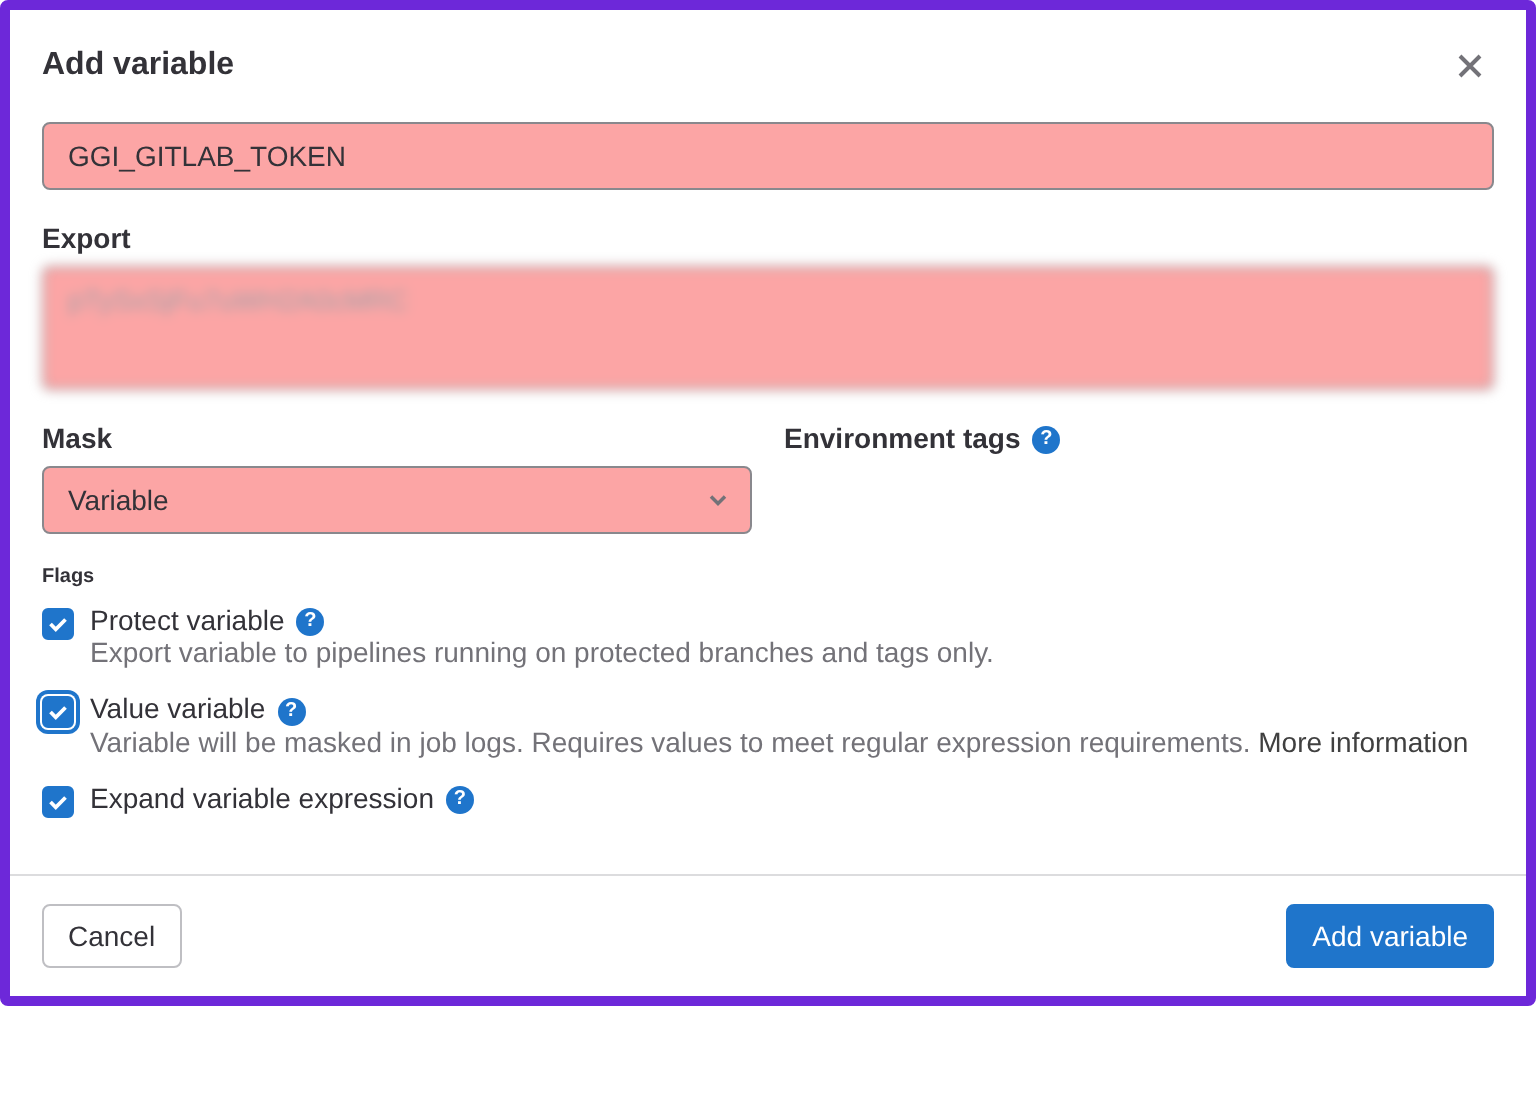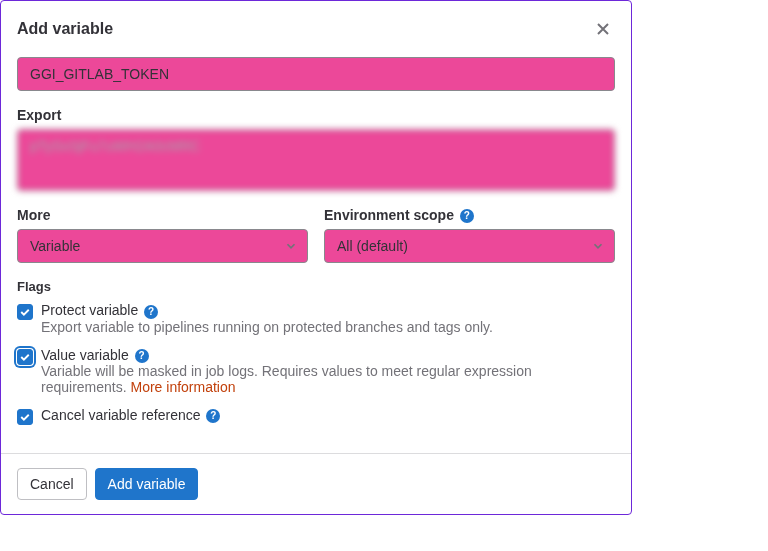--- a/index.html
+++ b/index.html
@@ -3,22 +3,22 @@
 <meta charset="utf-8">
 <style>
 * { box-sizing: border-box; margin: 0; padding: 0; }
 body {
   font-family: -apple-system, BlinkMacSystemFont, "Segoe UI", Helvetica, Arial, sans-serif;
   font-size: 14px;
   color: #333238;
   background: #fff;
 }
 .modal {
-  width: 632px;
-  border: 1px solid #6d28d9;
+  width: 768px;
+  border: 5px solid #6d28d9;
   border-radius: 4px;
   background: #fff;
 }
 .modal-body {
   padding: 16px;
 }
 .header {
   display: flex;
   align-items: center;
   justify-content: space-between;
@@ -46,21 +46,21 @@
   margin-bottom: 6px;
 }
 .text-input, .textarea, .select {
   width: 100%;
   border: 1px solid #89888d;
   border-radius: 4px;
   padding: 8px 12px;
   font-size: 14px;
   font-family: inherit;
   color: #333238;
-  background: #ec4899;
+  background: #fca5a5;
 }
 .textarea {
   height: 62px;
   resize: none;
   color: #a3a1a8;
   filter: blur(3px);
   user-select: none;
 }
 .form-group { margin-bottom: 16px; }
 
@@ -100,21 +100,21 @@
   text-align: center;
   line-height: 14px;
   vertical-align: middle;
   margin-left: 2px;
   cursor: help;
 }
 
 .flags-section { margin-bottom: 8px; }
 .flags-title {
   font-weight: 600;
-  font-size: 13px;
+  font-size: 10px;
   margin-bottom: 8px;
 }
 .flag-item {
   display: flex;
   align-items: flex-start;
   gap: 8px;
   margin-bottom: 12px;
 }
 .flag-item .checkbox {
   width: 16px;
@@ -142,33 +142,33 @@
 .flag-label {
   font-size: 14px;
   color: #333238;
   cursor: pointer;
 }
 .flag-desc {
   font-size: 14px;
   color: #737278;
   margin-top: 0;
 }
-.flag-desc a { color: #c2410c; text-decoration: none; cursor: pointer; }
+.flag-desc a { color: #404040; text-decoration: none; cursor: pointer; }
 .flag-desc code {
   background: #ececef;
   font-family: ui-monospace, SFMono-Regular, Menlo, Monaco, Consolas, monospace;
   font-size: 13px;
   padding: 0 4px;
   border-radius: 3px;
   color: #535158;
 }
 
 .footer {
   display: flex;
-  justify-content: flex-start;
+  justify-content: space-between;
   gap: 8px;
   padding: 14px 16px;
   border-top: 1px solid #dcdcde;
 }
 .btn {
   border-radius: 4px;
   padding: 7px 12px;
   font-size: 14px;
   cursor: pointer;
   font-family: inherit;
@@ -205,43 +205,35 @@
       <input type="text" class="text-input" value="GGI_GITLAB_TOKEN" style="">
     </div>
 
     <div class="form-group">
       <label class="field-label">Export</label>
       <div class="textarea">pTySxSjFu7uWH2A0cMRC</div>
     </div>
 
     <div class="form-group row">
       <div class="col">
-        <label class="field-label">More</label>
+        <label class="field-label">Mask</label>
         <div class="select-wrap">
           <button class="select">Variable</button>
           <span class="chevron">
             <svg viewBox="0 0 16 16" fill="none" stroke="currentColor" stroke-width="2">
                 <path d="M4 6l4 4 4-4"></path>
               </svg>
           </span>
         </div>
       </div>
       <div class="col">
         <label class="field-label">
-          <span>Environment scope</span>
+          <span>Environment tags</span>
           <span class="help-icon">?</span>
         </label>
-        <div class="select-wrap">
-          <button class="select">All (default)</button>
-          <span class="chevron">
-            <svg viewBox="0 0 16 16" fill="none" stroke="currentColor" stroke-width="2">
-                <path d="M4 6l4 4 4-4"></path>
-              </svg>
-          </span>
-        </div>
       </div>
     </div>
 
     <div class="flags-section">
       <div class="flags-title">Flags</div>
 
       <div class="flag-item">
         <div class="checkbox">
           <svg viewBox="0 0 16 16" fill="none" stroke="currentColor" stroke-width="2.5">
               <path d="M3 8l3.5 3.5L13 5"></path>
@@ -275,21 +267,21 @@
       </div>
 
       <div class="flag-item">
         <div class="checkbox">
           <svg viewBox="0 0 16 16" fill="none" stroke="currentColor" stroke-width="2.5">
               <path d="M3 8l3.5 3.5L13 5"></path>
             </svg>
         </div>
         <div class="flag-content">
           <span class="flag-label">
-            <span>Cancel variable reference</span>
+            <span>Expand variable expression</span>
             <span class="help-icon">?</span>
           </span>
         </div>
       </div>
 
     </div>
   </div>
 
   <div class="footer">
     <button class="btn btn-default">Cancel</button>

